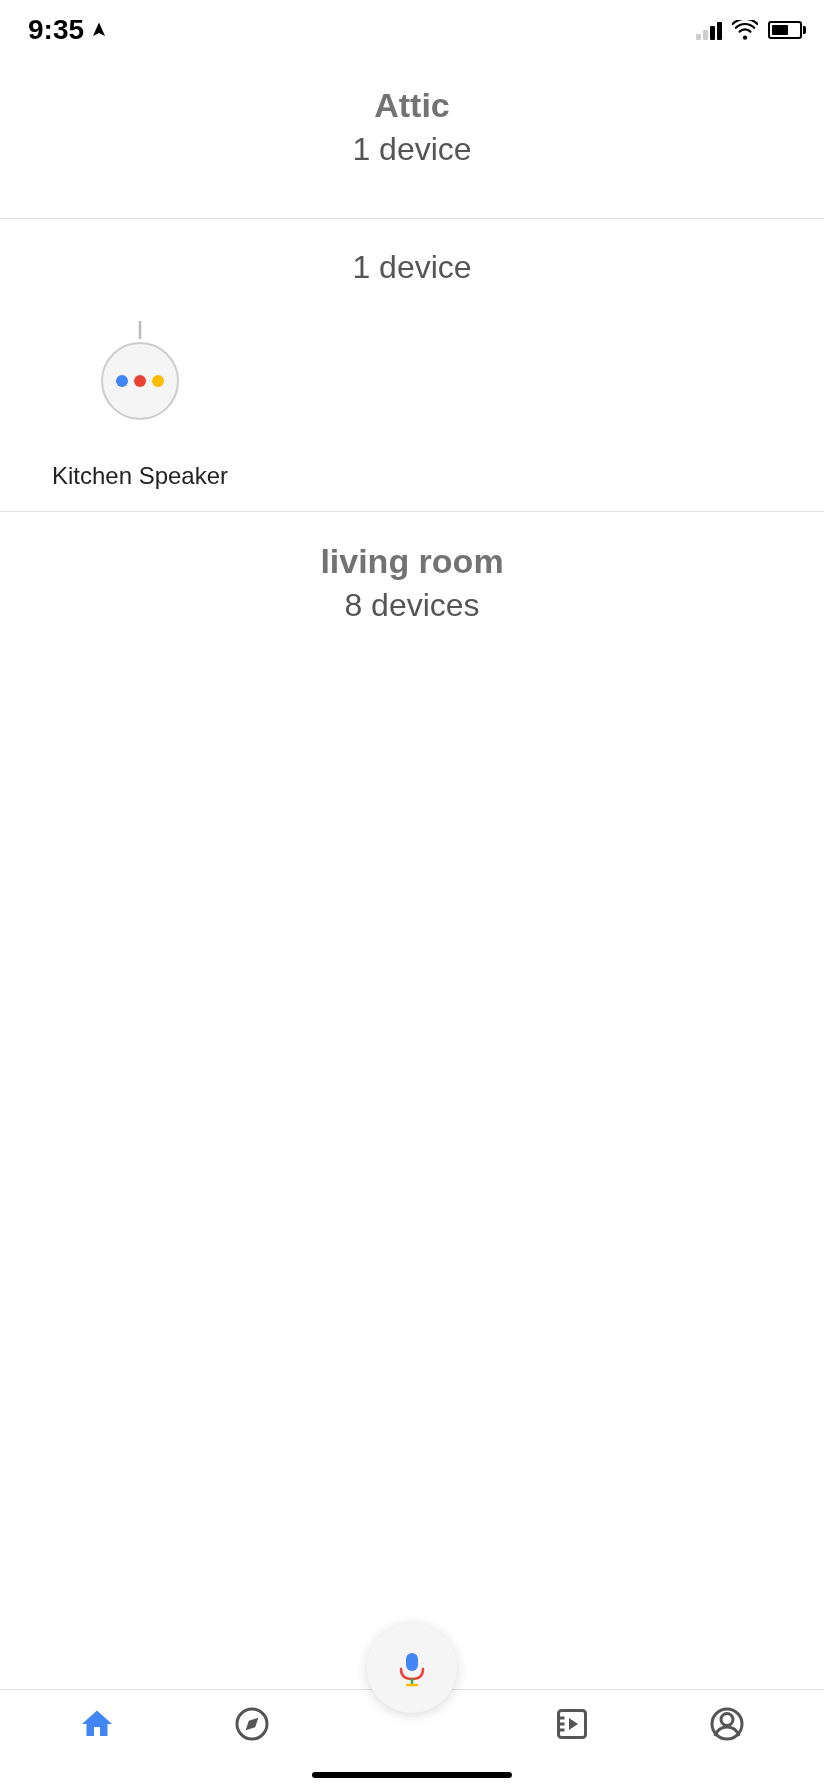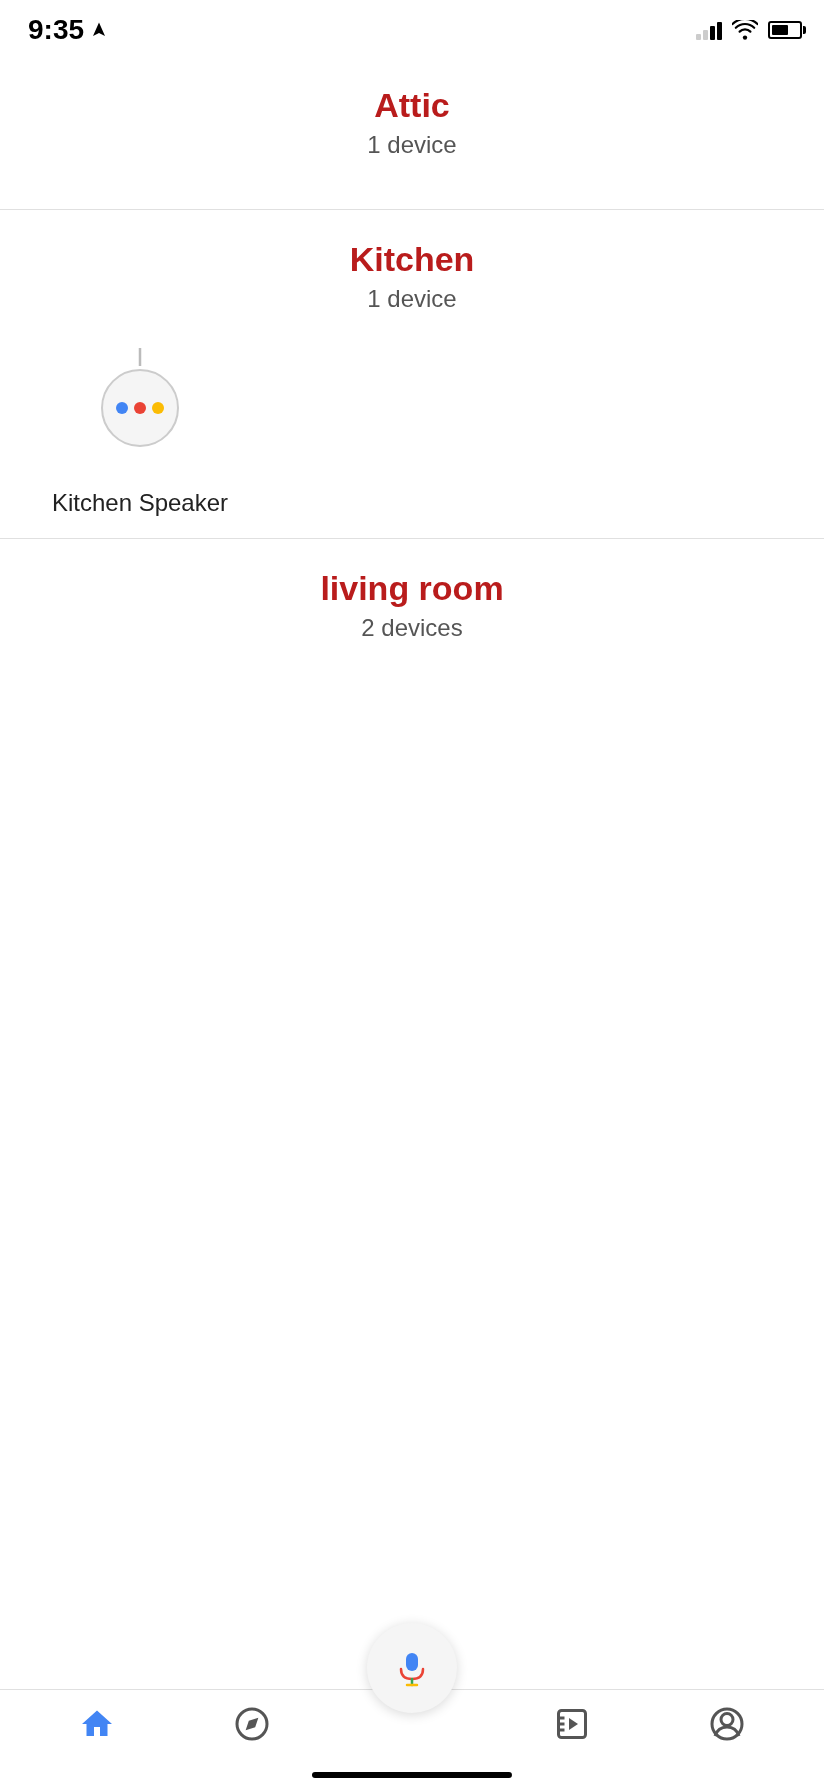--- a/index.html
+++ b/index.html
@@ -80,26 +80,26 @@
     }
 
     
     .section {
       padding: 30px 40px 20px 40px;
     }
     .section-title {
       text-align: center;
       font-size: 34px;
       font-weight: 700;
-      color: #b91c1c;
+      color: #737373;
       margin-bottom: 6px;
     }
     .section-subtitle {
       text-align: center;
-      font-size: 24px;
+      font-size: 32px;
       color: #555;
       margin-bottom: 30px;
     }
 
     
     .devices-grid {
       display: flex;
       flex-wrap: wrap;
       gap: 20px;
       padding: 0 10px;
@@ -244,21 +244,20 @@
 </div>
 
 <div class="section">
   <div class="section-title">Attic</div>
   <div class="section-subtitle">1 device</div>
 </div>
 
 <div class="divider"></div>
 
 <div class="section">
-  <div class="section-title">Kitchen</div>
   <div class="section-subtitle">1 device</div>
   <div class="devices-grid">
     <div class="device-item">
       <div class="device-icon-wrap">
 
         <svg class="speaker-svg" viewBox="0 0 100 120">
 
           <line x1="50" y1="0" x2="50" y2="18" stroke="#bbb" stroke-width="2.5"></line>
 
           <circle cx="50" cy="60" r="38" fill="#f5f5f5" stroke="#ccc" stroke-width="2"></circle>
@@ -270,21 +269,21 @@
       </div>
       <div class="device-name">Kitchen Speaker</div>
     </div>
   </div>
 </div>
 
 <div class="divider"></div>
 
 <div class="section">
   <div class="section-title">living room</div>
-  <div class="section-subtitle">2 devices</div>
+  <div class="section-subtitle">8 devices</div>
   <div class="devices-grid">
 
 
   </div>
 </div>
 
 <div class="bottom-nav-container">
   <div class="mic-button-wrap">
     <button class="mic-button">
 

